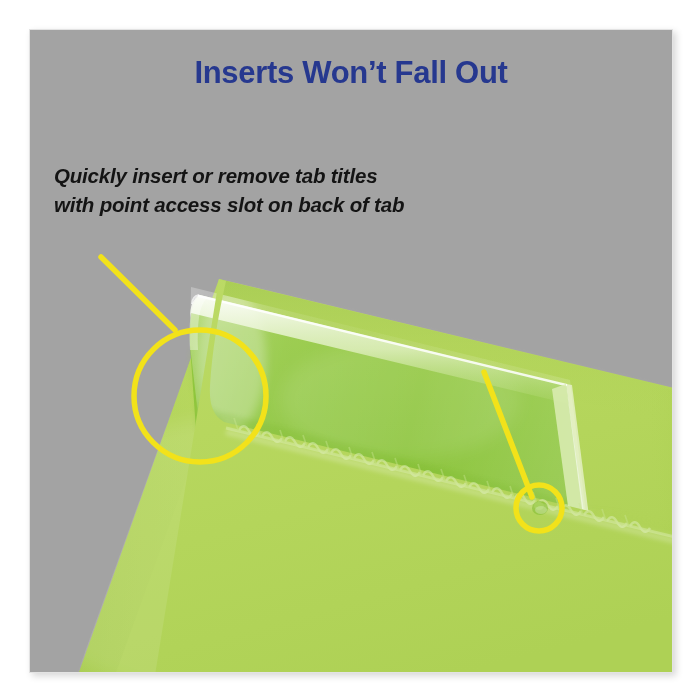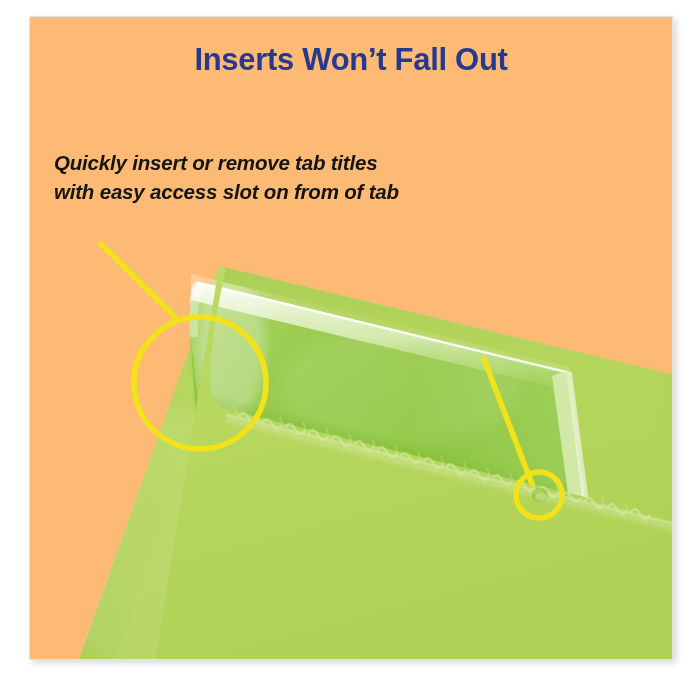--- a/index.html
+++ b/index.html
@@ -17,24 +17,24 @@
     width: 700px;
     height: 700px;
     background: #ffffff;
     overflow: hidden;
   }
 
   
   .card {
     position: absolute;
     left: 29px;
-    top: 16px;
+    top: 29px;
     width: 644px;
     height: 644px;
-    background: #fdba74;
+    background: #a3a3a3;
     border: 1px solid #e3e3e3;
     box-shadow: 3px 3px 7px rgba(0,0,0,0.16);
     overflow: hidden;
     box-sizing: border-box;
   }
 
   
   .headline {
     position: absolute;
     left: 0;
@@ -266,21 +266,21 @@
           <ellipse cx="540" cy="508" rx="8" ry="7" fill="#7fbb2f" opacity="0.55"></ellipse>
           <ellipse cx="539" cy="506" rx="5" ry="4" fill="#a9d35e" opacity="0.8"></ellipse>
           <ellipse cx="541" cy="510" rx="6" ry="4" fill="#ffffff" opacity="0.25"></ellipse>
         </g>
       </svg>
     </div>
 
     <div class="headline">Inserts Won’t Fall Out</div>
 
     <div class="callout callout-left">Quickly insert or remove tab titles
-with easy access slot on from of tab</div>
+with point access slot on back of tab</div>
 
 
     <div class="annotations">
       <svg viewBox="0 0 704 704" xmlns="http://www.w3.org/2000/svg" aria-hidden="true">
 
         <g>
           <path d="M 101,257 L 175,330" stroke="#f2e21a" stroke-width="5.5" fill="none" stroke-linecap="round"></path>
           <circle cx="200" cy="396" r="66" stroke="#f2e21a" stroke-width="5.5" fill="none"></circle>
         </g>
 

